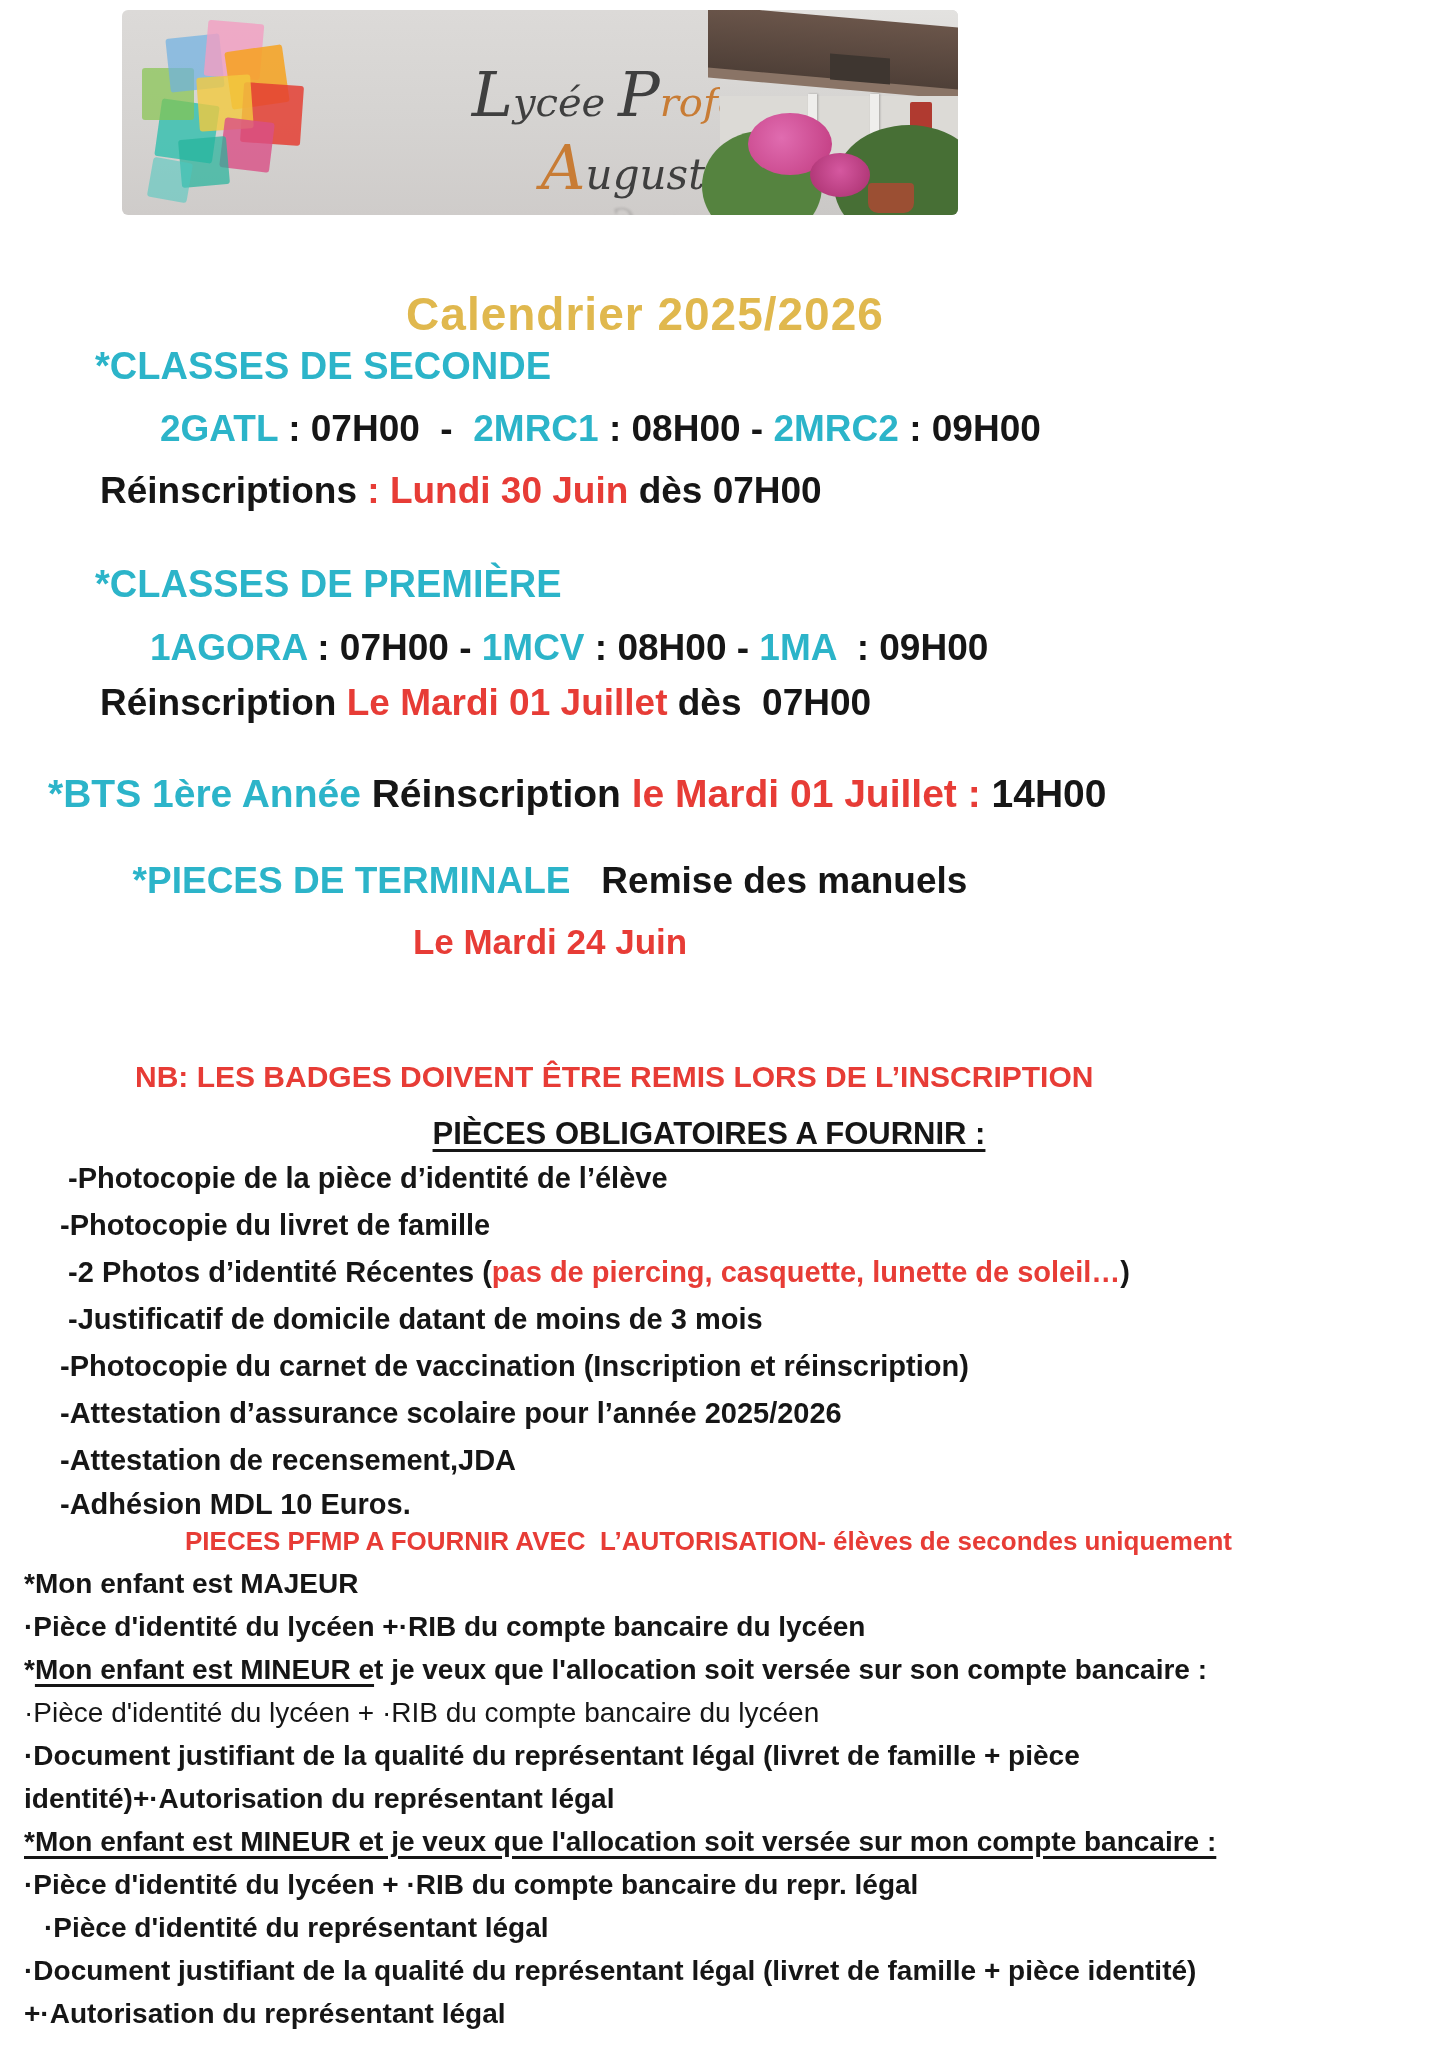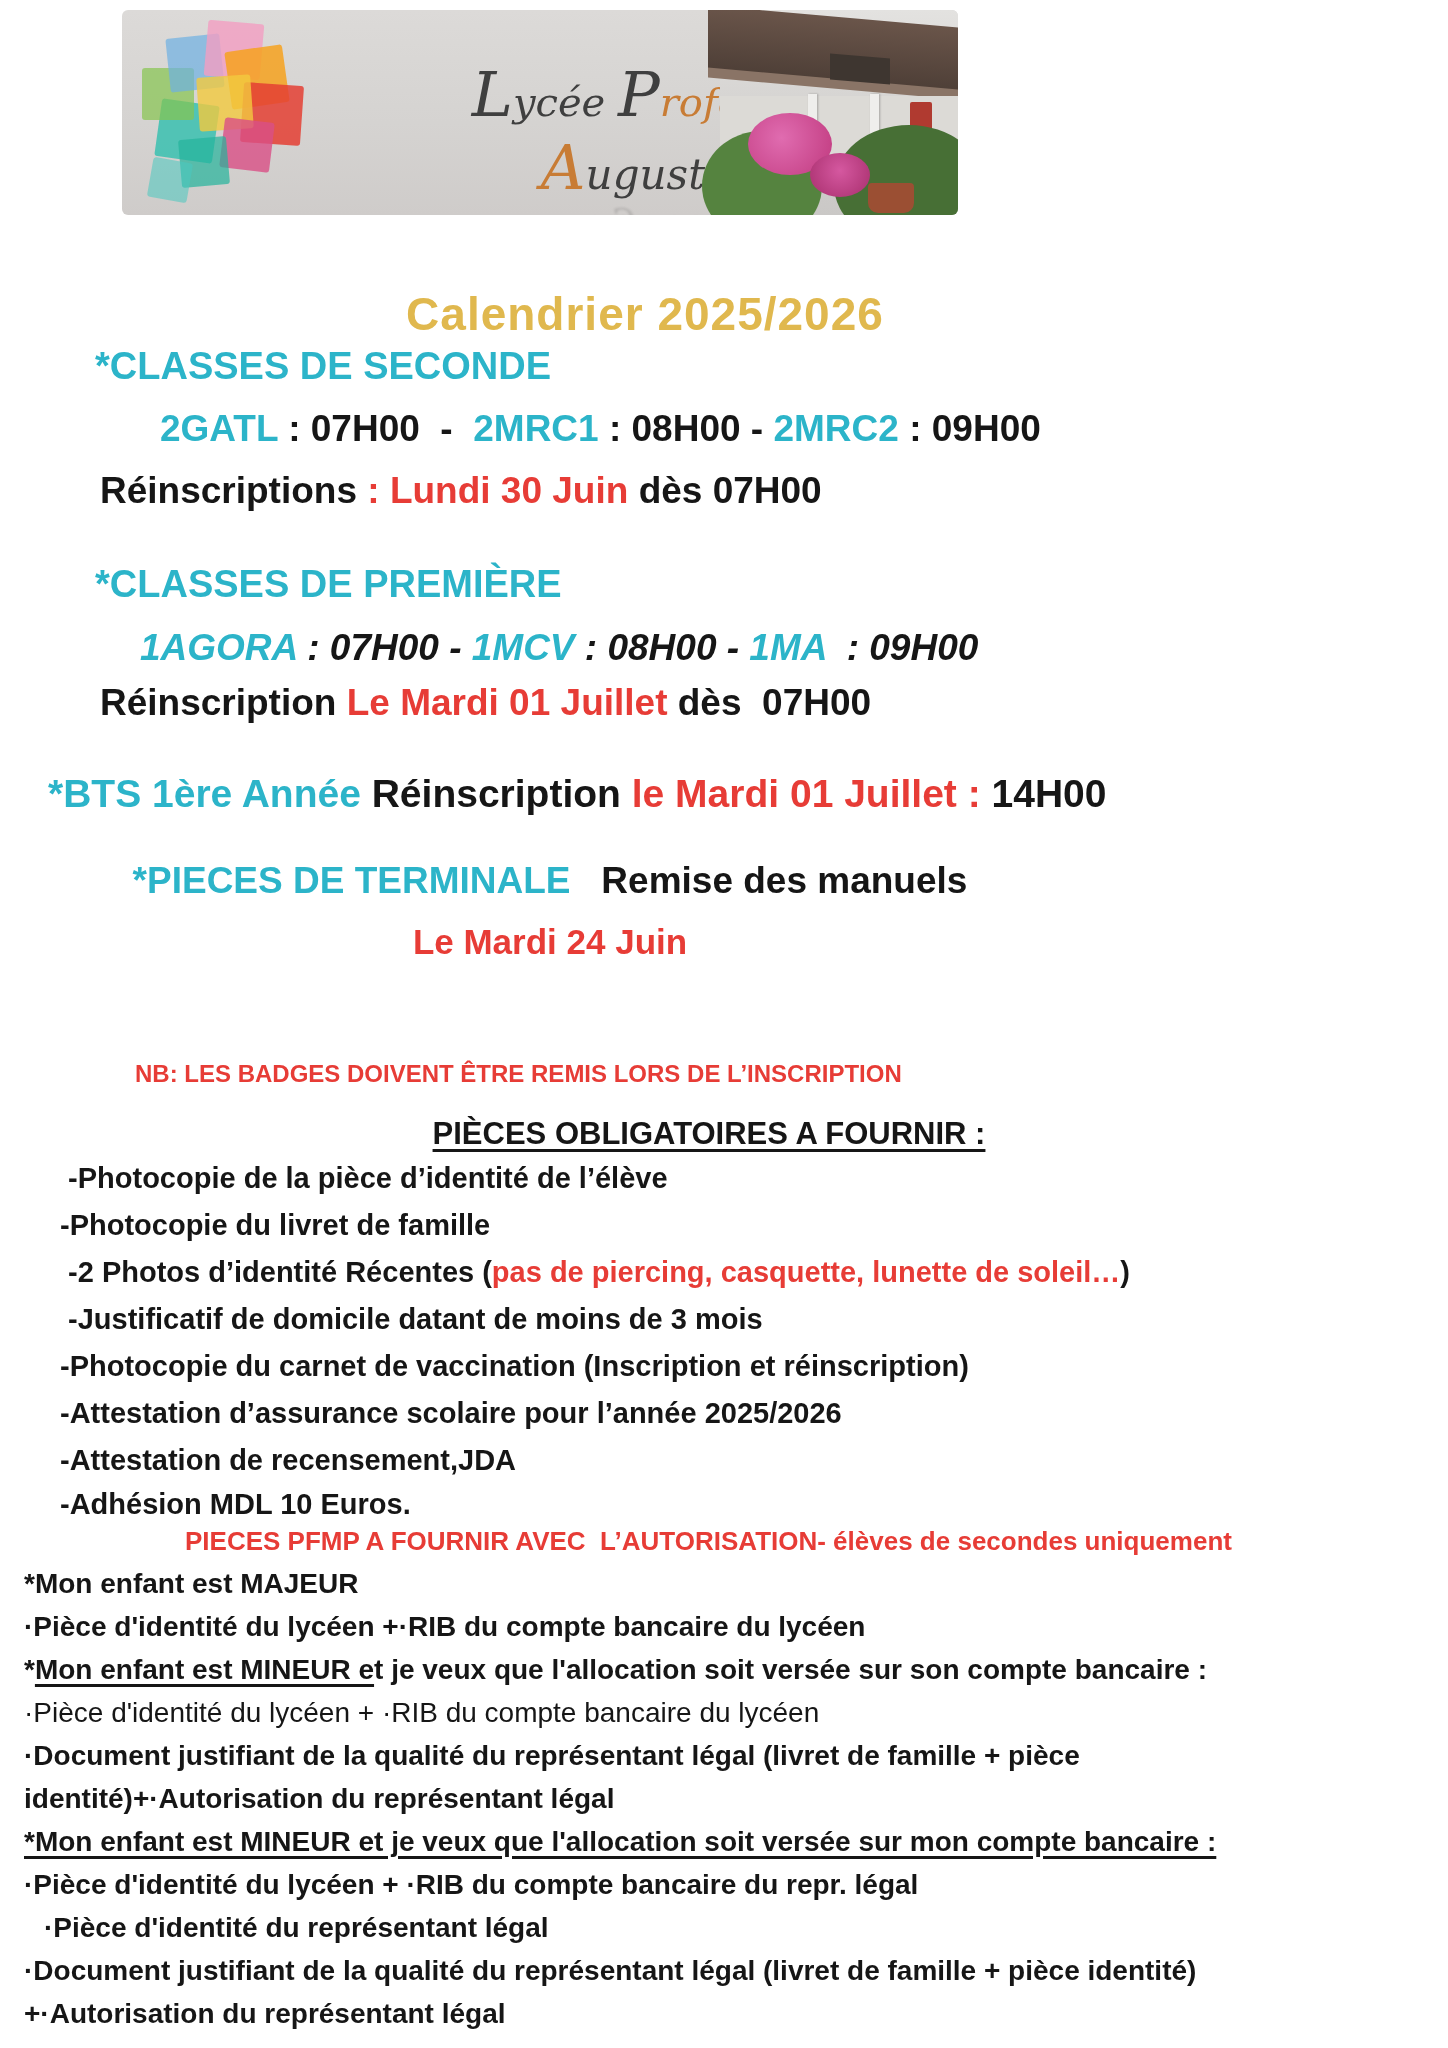--- a/index.html
+++ b/index.html
@@ -50,27 +50,27 @@
   .f1{left:28px;bottom:40px;width:84px;height:62px;background:radial-gradient(circle at 40% 40%,#e06cb0,#c0397e);}
   .f2{left:90px;bottom:18px;width:60px;height:44px;background:radial-gradient(circle at 50% 40%,#d558a0,#a72e6c);}
   .ph-pot{position:absolute;right:44px;bottom:2px;width:46px;height:30px;background:#9b4f33;border-radius:4px 4px 10px 10px;}
 
   
   .title{top:288px;left:0;width:1290px;text-align:center;font-size:46px;letter-spacing:1px;}
   .h-sec{top:345px;left:95px;font-size:38px;}
   .t-sec{top:408px;left:160px;font-size:37px;}
   .r-sec{top:470px;left:100px;font-size:37px;}
   .h-pre{top:563px;left:95px;font-size:38px;}
-  .t-pre{top:627px;left:140px;font-size:37px;font-style:italic;}
+  .t-pre{top:627px;left:150px;font-size:37px;}
   .r-pre{top:682px;left:100px;font-size:37px;}
   .bts{top:772px;left:48px;font-size:39px;}
   .term{top:860px;left:0;width:1100px;text-align:center;font-size:37px;}
   .mardi24{top:922px;left:0;width:1100px;text-align:center;font-size:35px;}
   .tma{top:982px;left:0;width:1110px;text-align:center;font-size:37px;}
-  .nb{top:1060px;left:135px;font-size:24px;}
+  .nb{top:1060px;left:135px;font-size:30px;}
   .ph2{top:1116px;left:0;width:1418px;text-align:center;font-size:31px;}
   .it{left:60px;font-size:29px;}
   .i1{top:1162px;} .i2{top:1209px;} .i3{top:1256px;} .i4{top:1303px;}
   .i5{top:1350px;} .i6{top:1397px;} .i7{top:1444px;} .i8{top:1488px;}
   .pfmp-h{top:1527px;left:185px;font-size:26px;color:#e73c36;}
   .bt{left:24px;font-size:28px;}
   .b1{top:1568px;} .b2{top:1611px;} .b3{top:1654px;} .b4{top:1697px;}
   .b5{top:1740px;} .b6{top:1783px;} .b7{top:1826px;} .b8{top:1869px;}
   .b9{top:1912px;margin-left:20px;} .b10{top:1955px;} .b11{top:1998px;}
 </style>

